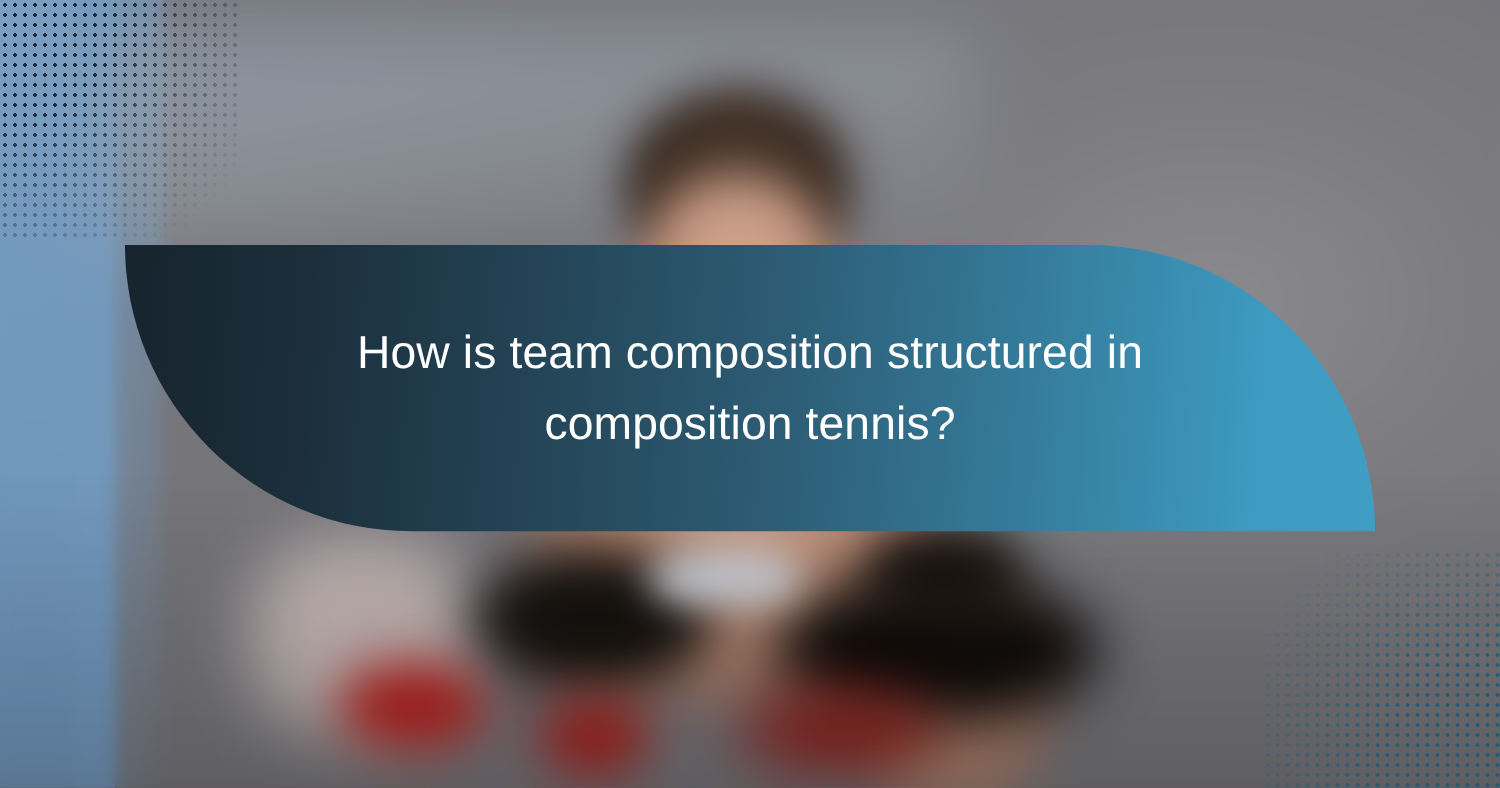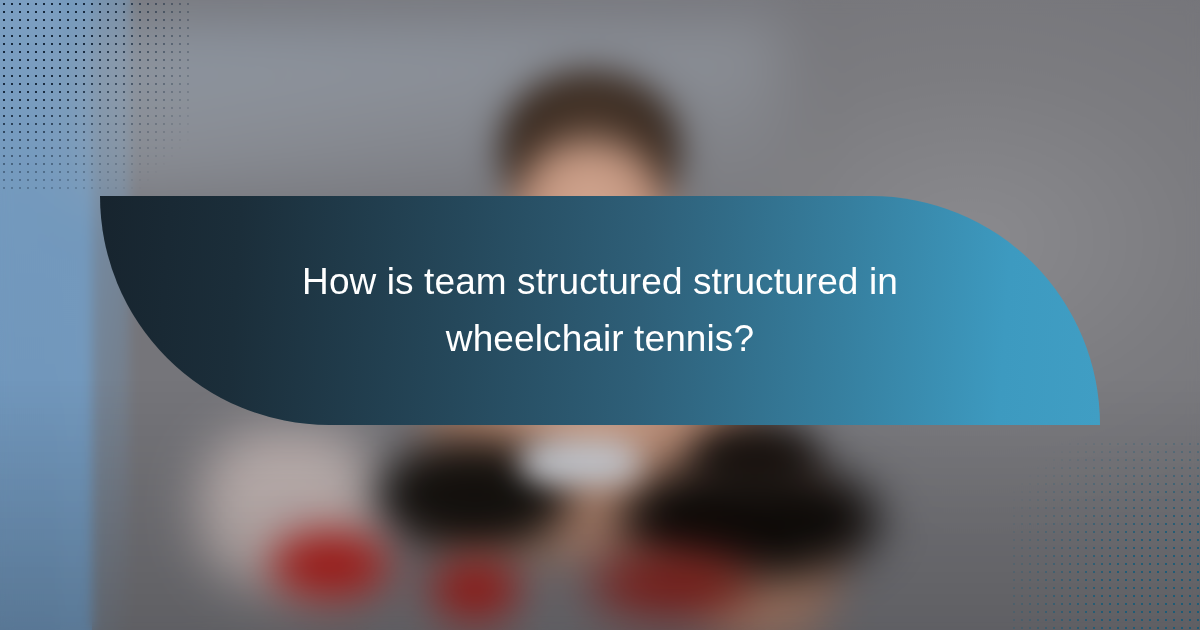--- a/index.html
+++ b/index.html
@@ -253,16 +253,16 @@
     <div class="bg-red2"></div>
     <div class="bg-red3"></div>
     <div class="bg-veil"></div>
     <div class="bg-vignette"></div>
   </div>
 
   <div class="halftone tl"></div>
   <div class="halftone br"></div>
 
   <div class="banner">
-    <h1 class="banner-title">How is team structured structured in wheelchair tennis?</h1>
+    <h1 class="banner-title">How is team composition structured in composition tennis?</h1>
   </div>
 
 </div>
 
 </body></html>

